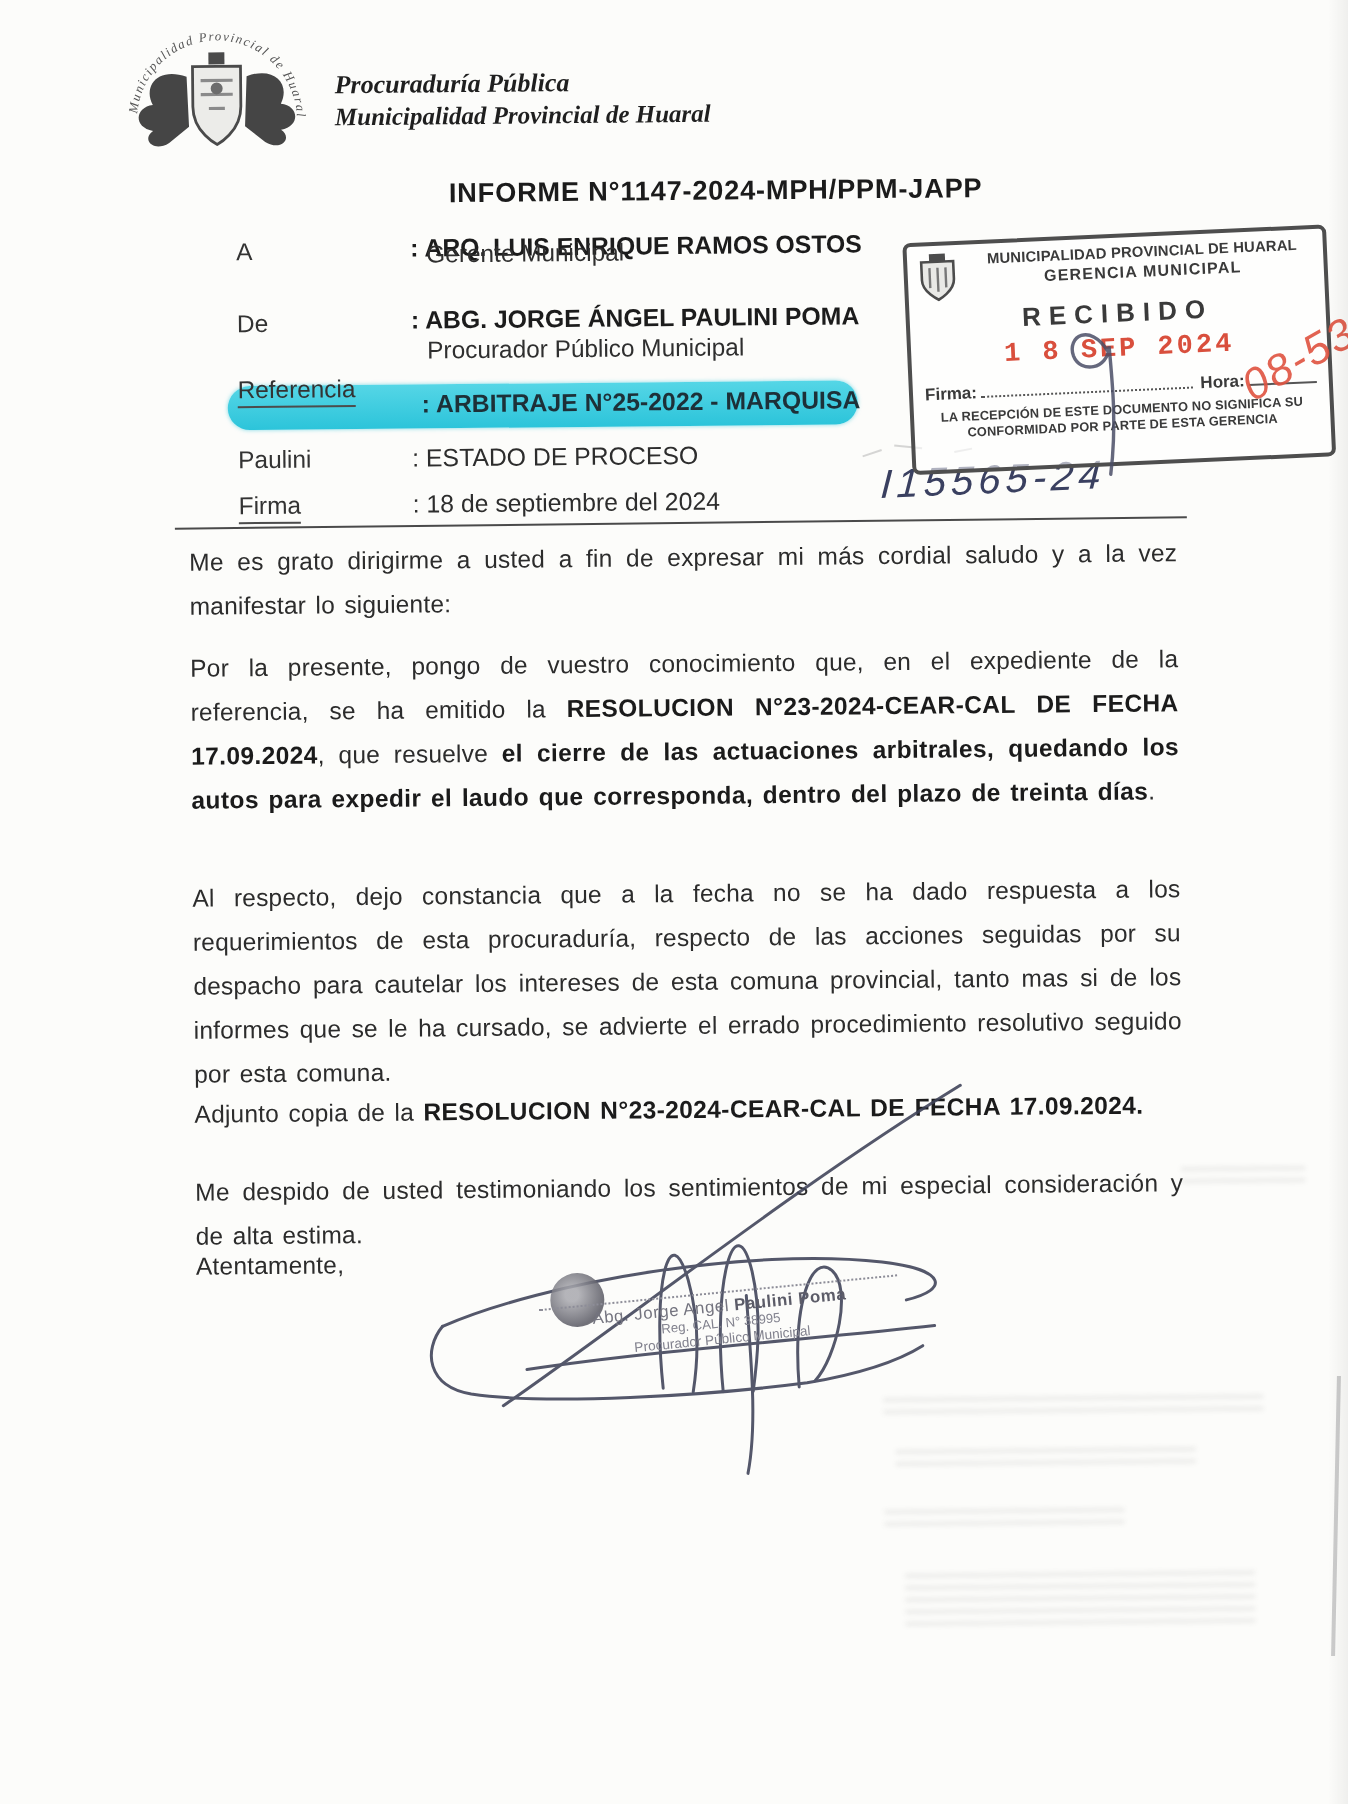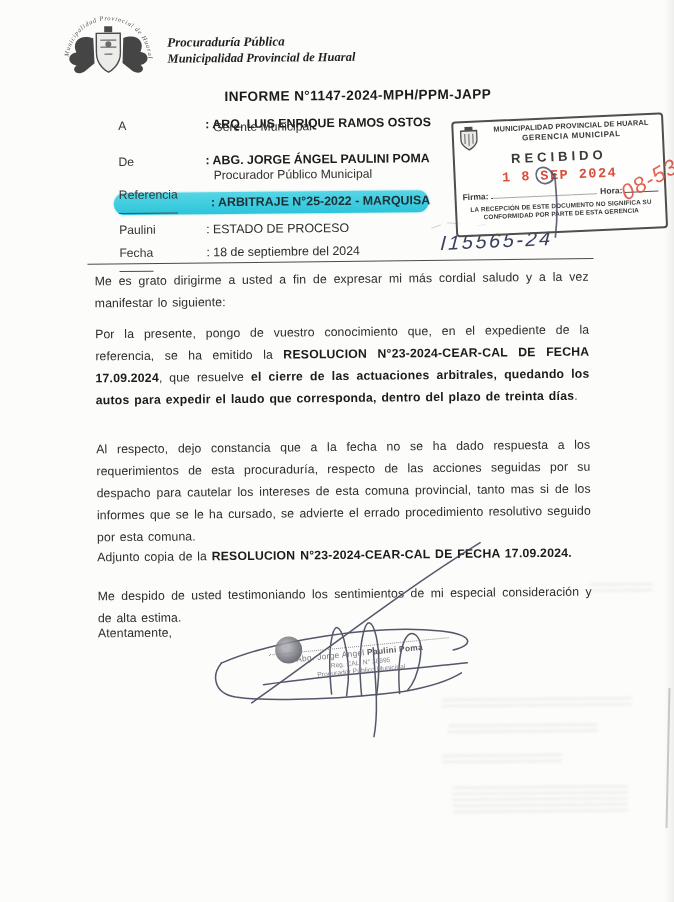--- a/index.html
+++ b/index.html
@@ -17,21 +17,21 @@
   .office .l1{font-size:13px;}
   .office .l2{font-size:12.5px;margin-top:1px;}
   .doc-title{position:absolute;left:120px;top:88px;width:480px;text-align:center;
           font-size:13.6px;font-weight:700;letter-spacing:.4px;color:#1b1b1b;}
 
   
   .f-label{position:absolute;left:120px;font-size:12.2px;color:#333;}
   .f-value{position:absolute;left:207px;font-size:12.4px;}
   .bold{font-weight:700;color:#1c1c1c;}
   .f-sub{position:absolute;left:215px;font-size:12.2px;color:#2f2f2f;}
-  .u{border-bottom:1.2px solid #4c4c4c;padding-bottom:11px;}
+  .u{border-bottom:1.2px solid #4c4c4c;padding-bottom:1px;}
   .hl-pill{position:absolute;left:115px;top:191px;width:315px;height:22px;border-radius:12px;
           background:linear-gradient(#55d6e6,#2cc4da);box-shadow:0 0 2px rgba(44,196,218,.6);}
   .hl-text{position:absolute;left:212px;top:194px;font-size:12.4px;font-weight:700;color:#1d3038;}
   .long-rule{position:absolute;left:88px;top:261px;width:506px;height:1.3px;background:#4a4a4a;transform:rotate(-0.1deg);}
 
   
   .registry{position:absolute;left:441px;top:231px;font-size:20px;font-style:italic;
           color:#3a4060;letter-spacing:2.5px;transform:rotate(-2deg) skewX(-6deg);font-weight:400;}
   .pencil{position:absolute;background:#9a9a9a;opacity:.4;height:1.2px;}
 
@@ -114,21 +114,21 @@
   <div class="f-value bold" style="top:152px">: ABG. JORGE ÁNGEL PAULINI POMA</div>
   <div class="f-sub" style="top:167px">Procurador Público Municipal</div>
 
   <div class="hl-pill"></div>
   <div class="f-label u" style="top:186px">Referencia</div>
   <div class="hl-text">: ARBITRAJE N°25-2022 - MARQUISA</div>
 
   <div class="f-label" style="top:221px">Paulini</div>
   <div class="f-value" style="top:221px">: ESTADO DE PROCESO</div>
 
-  <div class="f-label u" style="top:244px">Fecha</div>
+  <div class="f-label u" style="top:244px">Firma</div>
   <div class="f-value" style="top:244px">: 18 de septiembre del 2024</div>
 
   <div class="long-rule"></div>
 
   <div class="pencil" style="left:432px;top:227px;width:10px;transform:rotate(-18deg)"></div>
   <div class="pencil" style="left:448px;top:224px;width:14px;transform:rotate(6deg)"></div>
   <div class="pencil" style="left:478px;top:226px;width:9px;transform:rotate(-10deg)"></div>
   <div class="registry">I15565-24</div>
 
   <div class="stamp">

